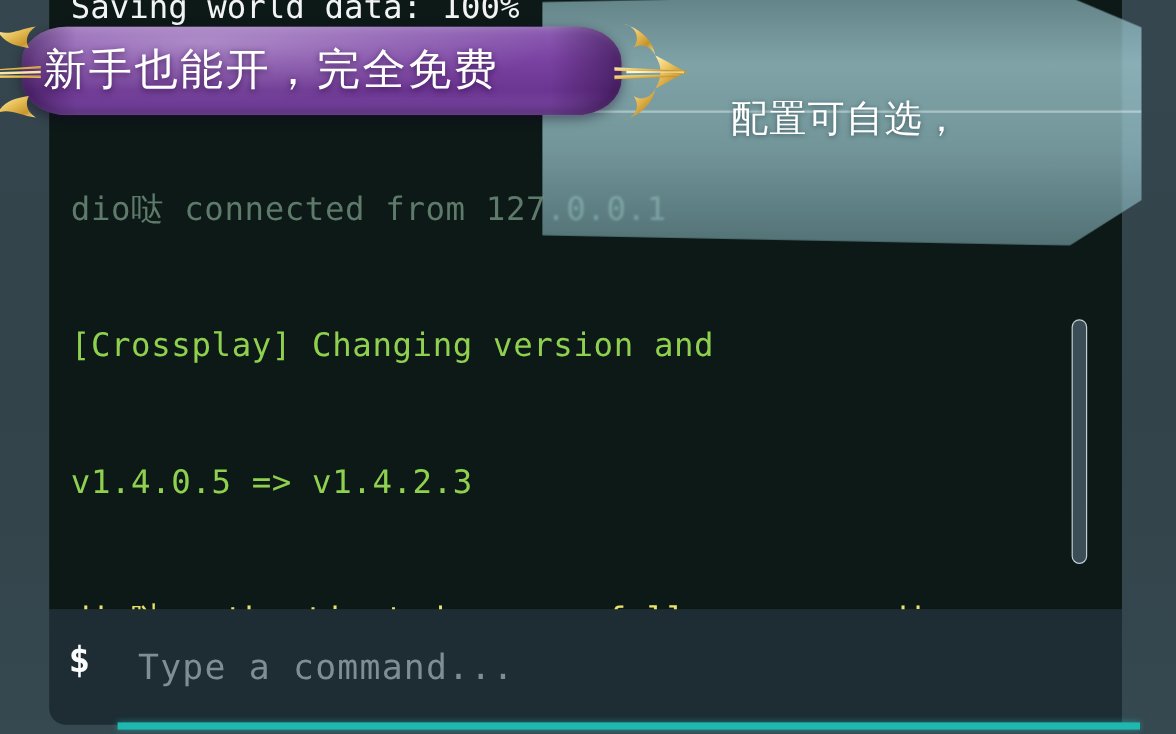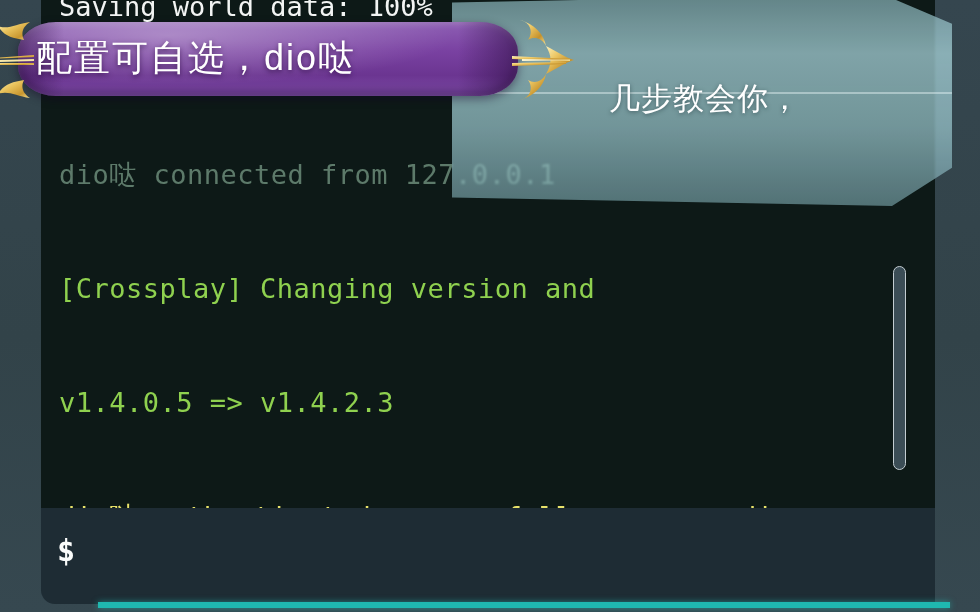--- a/index.html
+++ b/index.html
@@ -220,26 +220,27 @@
       
     </div>
   </div>
 
   <div class="scroll-track">
     <div class="scroll-thumb"></div>
   </div>
 
   <div class="input-bar">
     <span class="prompt-sigil">$</span>
+    <input class="cmd-input" type="text" placeholder="Type a command..." style="">
   </div>
   <div class="accent-underline"></div>
 
   <div class="tutorial-overlay"></div>
   <div class="overlay-caption">
-    <span>几步教会你，</span>
+    <span>配置可自选，</span>
   </div>
 
   <div class="banner-wrap">
     <div class="banner-body"></div>
 
     <svg class="orn orn-left" viewBox="0 0 54 88">
       <defs>
         <linearGradient id="goldL" x1="0" y1="0" x2="1" y2="1">
           <stop offset="0%" stop-color="#fdf0b0"></stop>
           <stop offset="40%" stop-color="#e8c15a"></stop>
@@ -264,16 +265,16 @@
         </linearGradient>
       </defs>
       <path d="M20 4 C30 6 34 16 28 24 C34 20 42 22 46 30 C44 18 34 8 20 4 Z" fill="url(#goldR)"></path>
       <path d="M20 84 C30 82 34 72 28 64 C34 68 42 66 46 58 C44 70 34 80 20 84 Z" fill="url(#goldR)"></path>
       <path d="M46 30 C58 36 66 42 74 44 C66 46 58 52 46 58 C52 48 52 40 46 30 Z" fill="url(#goldR)"></path>
       <path d="M12 40 L70 43 L70 45 L12 43 Z" fill="url(#goldR)"></path>
       <path d="M12 47 L66 46 L66 48 L12 50 Z" fill="url(#goldR)"></path>
       <path d="M22 43 L72 44 L22 45 Z" fill="#fff6cf"></path>
     </svg>
 
-    <div class="banner-text">配置可自选，dio哒</div>
+    <div class="banner-text">新手也能开，完全免费</div>
   </div>
 
 </div>
 
 </body></html>

